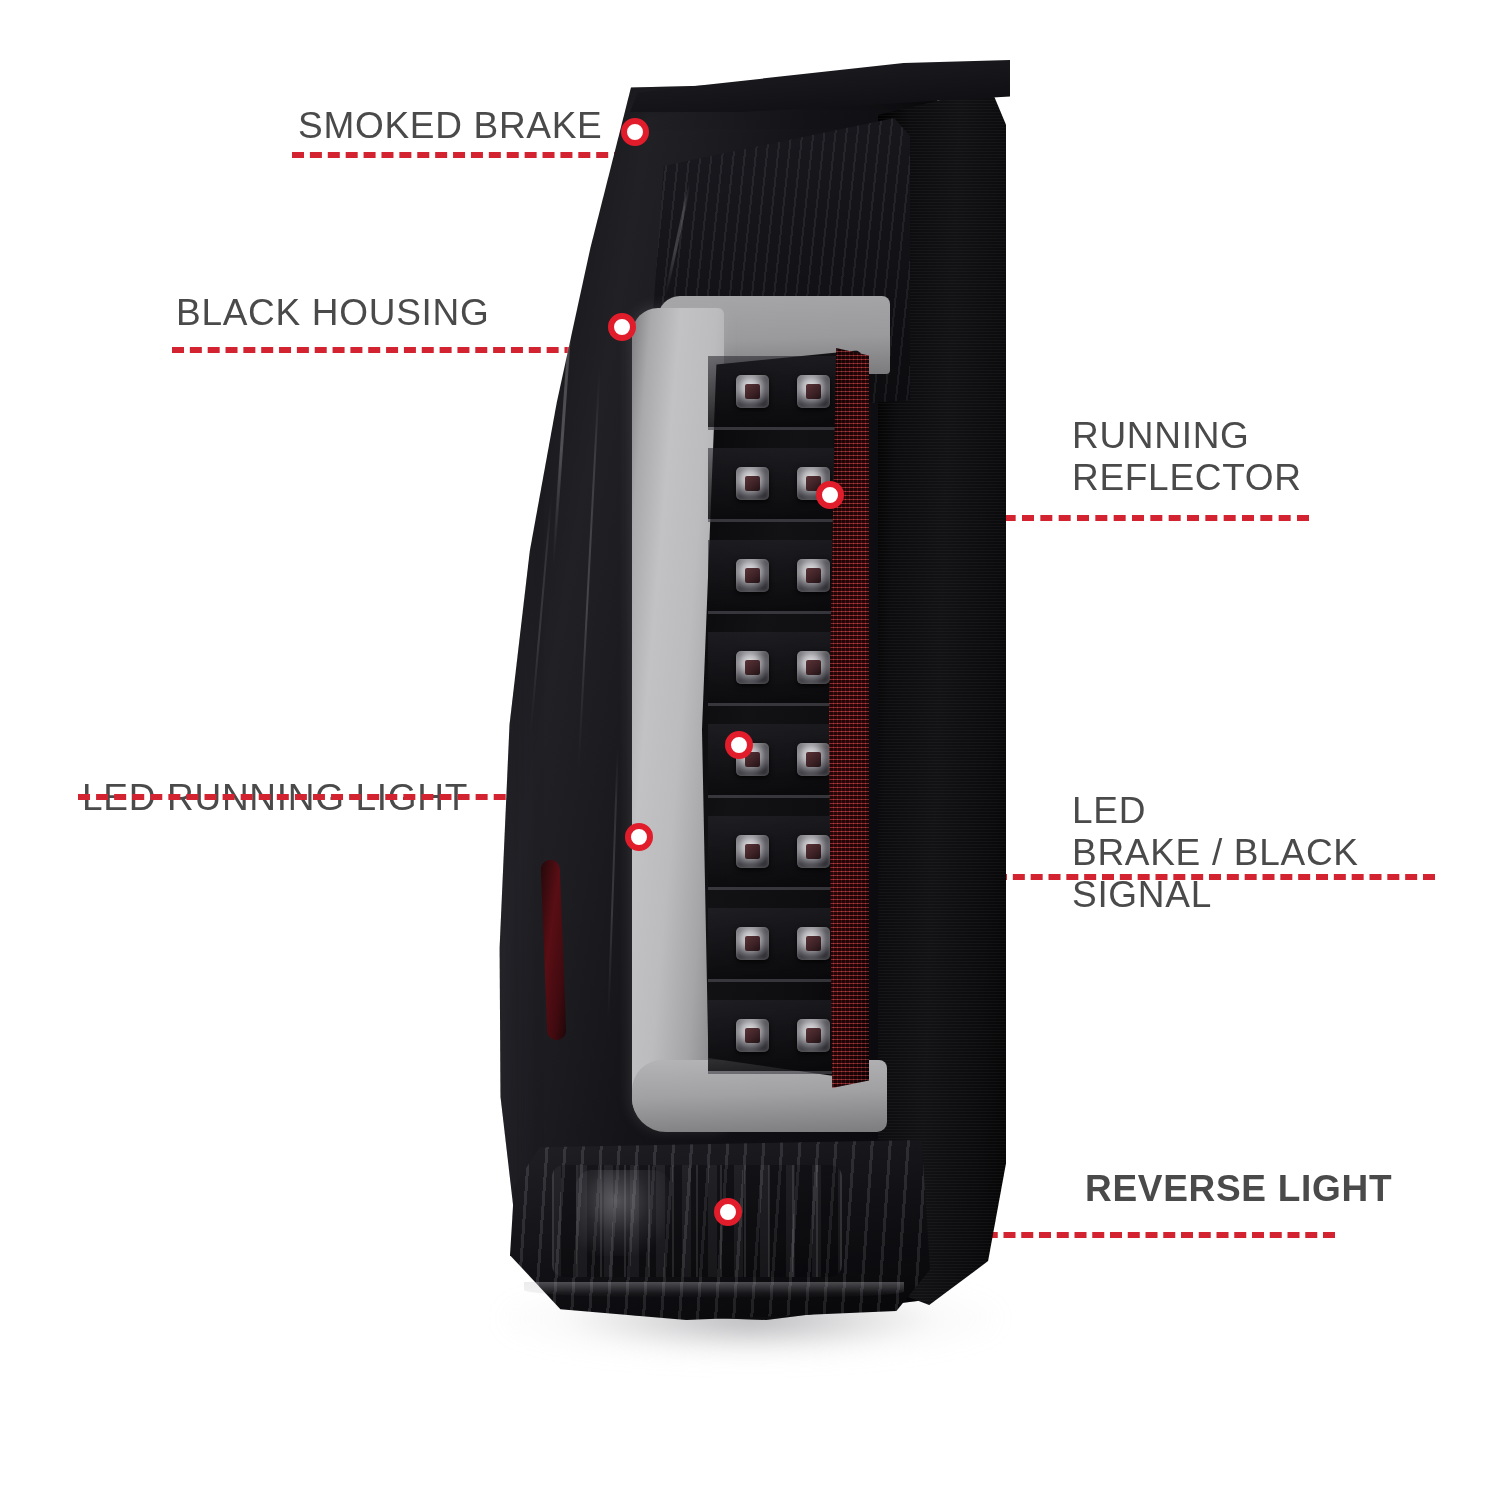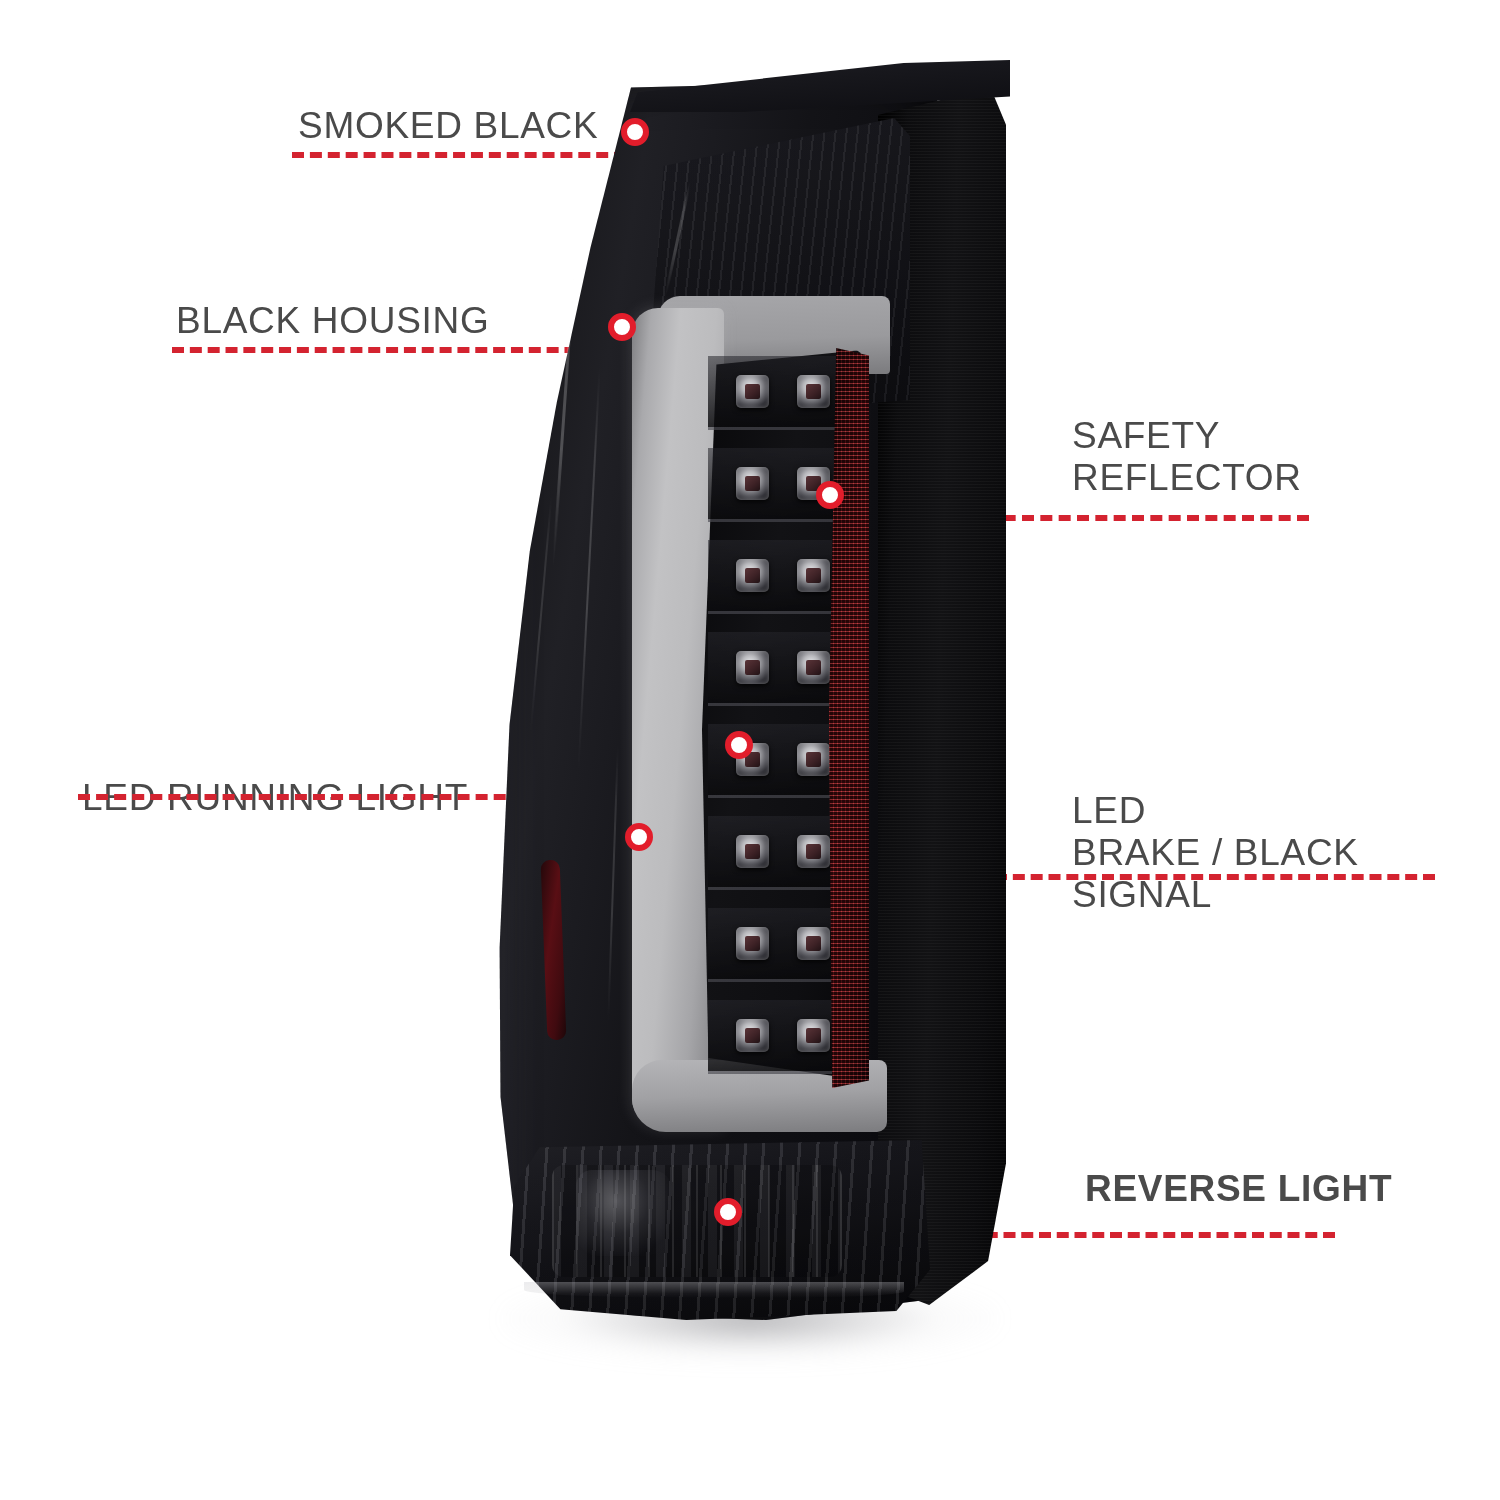--- a/index.html
+++ b/index.html
@@ -371,27 +371,27 @@
 
     <div class="gloss gloss-a"></div>
     <div class="gloss gloss-b"></div>
     <div class="gloss gloss-c"></div>
     <div class="gloss gloss-d"></div>
     <div class="gloss gloss-e"></div>
     <div class="bottom-rim"></div>
   </div>
 
   <div id="callout-layer">
-      <div class="callout-label lbl-left" style="left: 298px; top: 105px;">SMOKED BLACK</div>
+      <div class="callout-label lbl-left" style="left: 298px; top: 105px;">SMOKED BRAKE</div>
       <div class="leader" style="left: 292px; top: 152px; width: 352px;"></div>
       <div class="marker" style="left: 621px; top: 118px;"></div>
-      <div class="callout-label lbl-left" style="left: 176px; top: 300px;">BLACK HOUSING</div>
+      <div class="callout-label lbl-left" style="left: 176px; top: 292px;">BLACK HOUSING</div>
       <div class="leader" style="left: 172px; top: 347px; width: 458px;"></div>
       <div class="marker" style="left: 608px; top: 313px;"></div>
-      <div class="callout-label lbl-right" style="left: 1072px; top: 415px;">SAFETY
+      <div class="callout-label lbl-right" style="left: 1072px; top: 415px;">RUNNING
 REFLECTOR</div>
       <div class="leader" style="left: 857px; top: 515px; width: 452px;"></div>
       <div class="marker" style="left: 816px; top: 481px;"></div>
       <div class="callout-label lbl-left" style="left: 82px; top: 747px; margin-top: 30px;">LED RUNNING LIGHT</div>
       <div class="leader" style="left: 78px; top: 794px; width: 500px;"></div>
       <div class="leader-diag" style="left: 578px; top: 794px; width: 93px; transform: rotate(24deg);"></div>
       <div class="marker" style="left: 625px; top: 823px;"></div>
       <div class="callout-label lbl-right" style="left: 1072px; top: 790px;">LED
 BRAKE / BLACK SIGNAL</div>
       <div class="leader" style="left: 995px; top: 874px; width: 440px;"></div>

